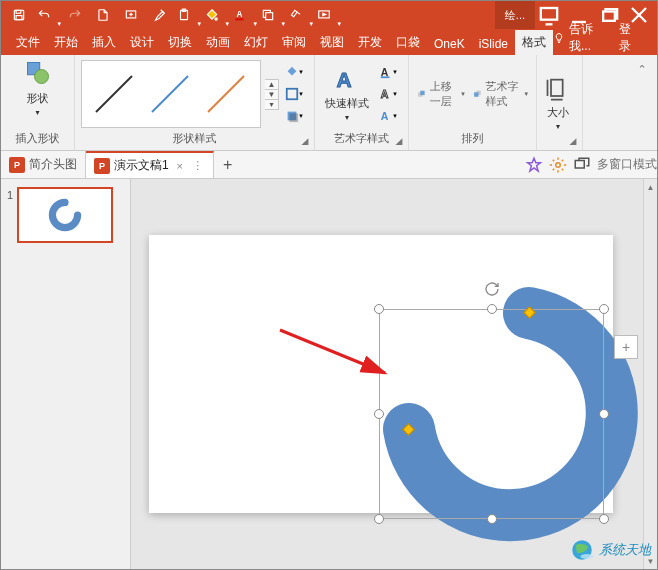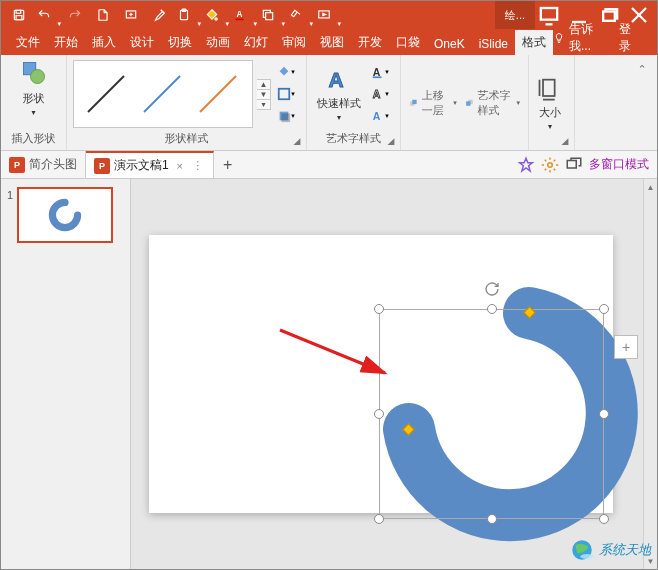--- a/index.html
+++ b/index.html
@@ -42,21 +42,21 @@
 .launcher { position: absolute; right: 2px; bottom: 2px; width: 14px; height: 14px; font-size: 9px; color: #777; cursor: pointer; display: flex; align-items: center; justify-content: center; }
 .arrange-row { display: flex; align-items: center; gap: 4px; font-size: 11px; color: #666; cursor: pointer; padding: 1px 2px; }
 .arrange-row svg { width: 14px; height: 14px; }
 
 
 .doctabs { height: 28px; background: #f5f5f5; border-bottom: 1px solid #ccc; display: flex; align-items: center; font-size: 12px; }
 .doctab { height: 100%; padding: 0 8px; display: flex; align-items: center; gap: 4px; border-right: 1px solid #ccc; cursor: pointer; color: #555; }
 .doctab.active { background: #fff; border-top: 2px solid #d24625; color: #222; }
 .doctab-close { width: 14px; height: 14px; display: flex; align-items: center; justify-content: center; font-size: 11px; cursor: pointer; color: #888; }
 .doctab-add { width: 28px; height: 100%; display: flex; align-items: center; justify-content: center; cursor: pointer; color: #555; font-size: 16px; }
-.doctab-right { margin-left: auto; display: flex; align-items: center; gap: 6px; padding-right: 8px; color: #a21caf; }
+.doctab-right { margin-left: auto; display: flex; align-items: center; gap: 6px; color: #737373; }
 .small-ic { width: 18px; height: 18px; cursor: pointer; display: flex; align-items: center; justify-content: center; }
 
 
 .workspace { position: absolute; top: 178px; bottom: 0; left: 0; right: 0; display: flex; background: #e6e6e6; }
 .thumbpane { width: 130px; background: #f0f0f0; border-right: 1px solid #ccc; padding: 8px 6px; }
 .thumb { display: flex; gap: 4px; }
 .tnum { font-size: 11px; color: #555; padding-top: 2px; }
 .tframe { width: 96px; height: 56px; background: #fff; border: 2px solid #d24625; display: flex; align-items: center; justify-content: center; }
 .tframe svg { width: 36px; height: 36px; }
 .slidearea { flex: 1; position: relative; overflow: hidden; }
@@ -215,21 +215,21 @@
     <svg class="bulb" viewBox="0 0 24 24" fill="none" stroke="#fff" stroke-width="2">
         <path d="M9 18h6M10 21h4M12 3a6 6 0 00-4 10c1 1 1 2 1 3h6c0-1 0-2 1-3a6 6 0 00-4-10z"></path>
       </svg>
     <span>告诉我...</span>
     <span style="width:10px"></span>
     <span>登录</span>
   </div>
 </div>
 
 <div class="ribbon">
-  <div class="rgroup" style="width:66px">
+  <div class="rgroup" style="width:74px">
     <div class="rgroup-content" style="flex-direction:column;gap:0">
       <div class="vbtn">
         <svg viewBox="0 0 32 32">
             <rect x="4" y="4" width="14" height="14" fill="#6aa0d8" stroke="#3a77b5"></rect>
             <circle cx="20" cy="20" r="8" fill="#8cc26a" stroke="#5a9a3a"></circle>
           </svg>
       </div>
       <div class="vbtn">
         <span>形状</span>
         <span style="font-size:8px">▾</span>
@@ -335,20 +335,21 @@
       </div>
       <div class="arrange-row">
         <svg viewBox="0 0 16 16">
             <rect x="6" y="2" width="8" height="8" fill="#ccc"></rect>
             <rect x="2" y="5" width="8" height="8" fill="#6aa0d8"></rect>
           </svg>
         <span>艺术字样式</span>
           <span style="font-size:7px">▾</span>
       </div>
     </div>
+    <div class="rgroup-label">排列</div>
   </div>
 
   <div class="rgroup" style="width:46px">
     <div class="rgroup-content" style="justify-content:flex-end">
       <div class="vbtn">
         <svg viewBox="0 0 24 24" fill="none" stroke="#555" stroke-width="1.5">
             <rect x="6" y="4" width="10" height="14"></rect>
             <path d="M3 4v14M6 21h10"></path>
           </svg>
         <span>大小</span>

